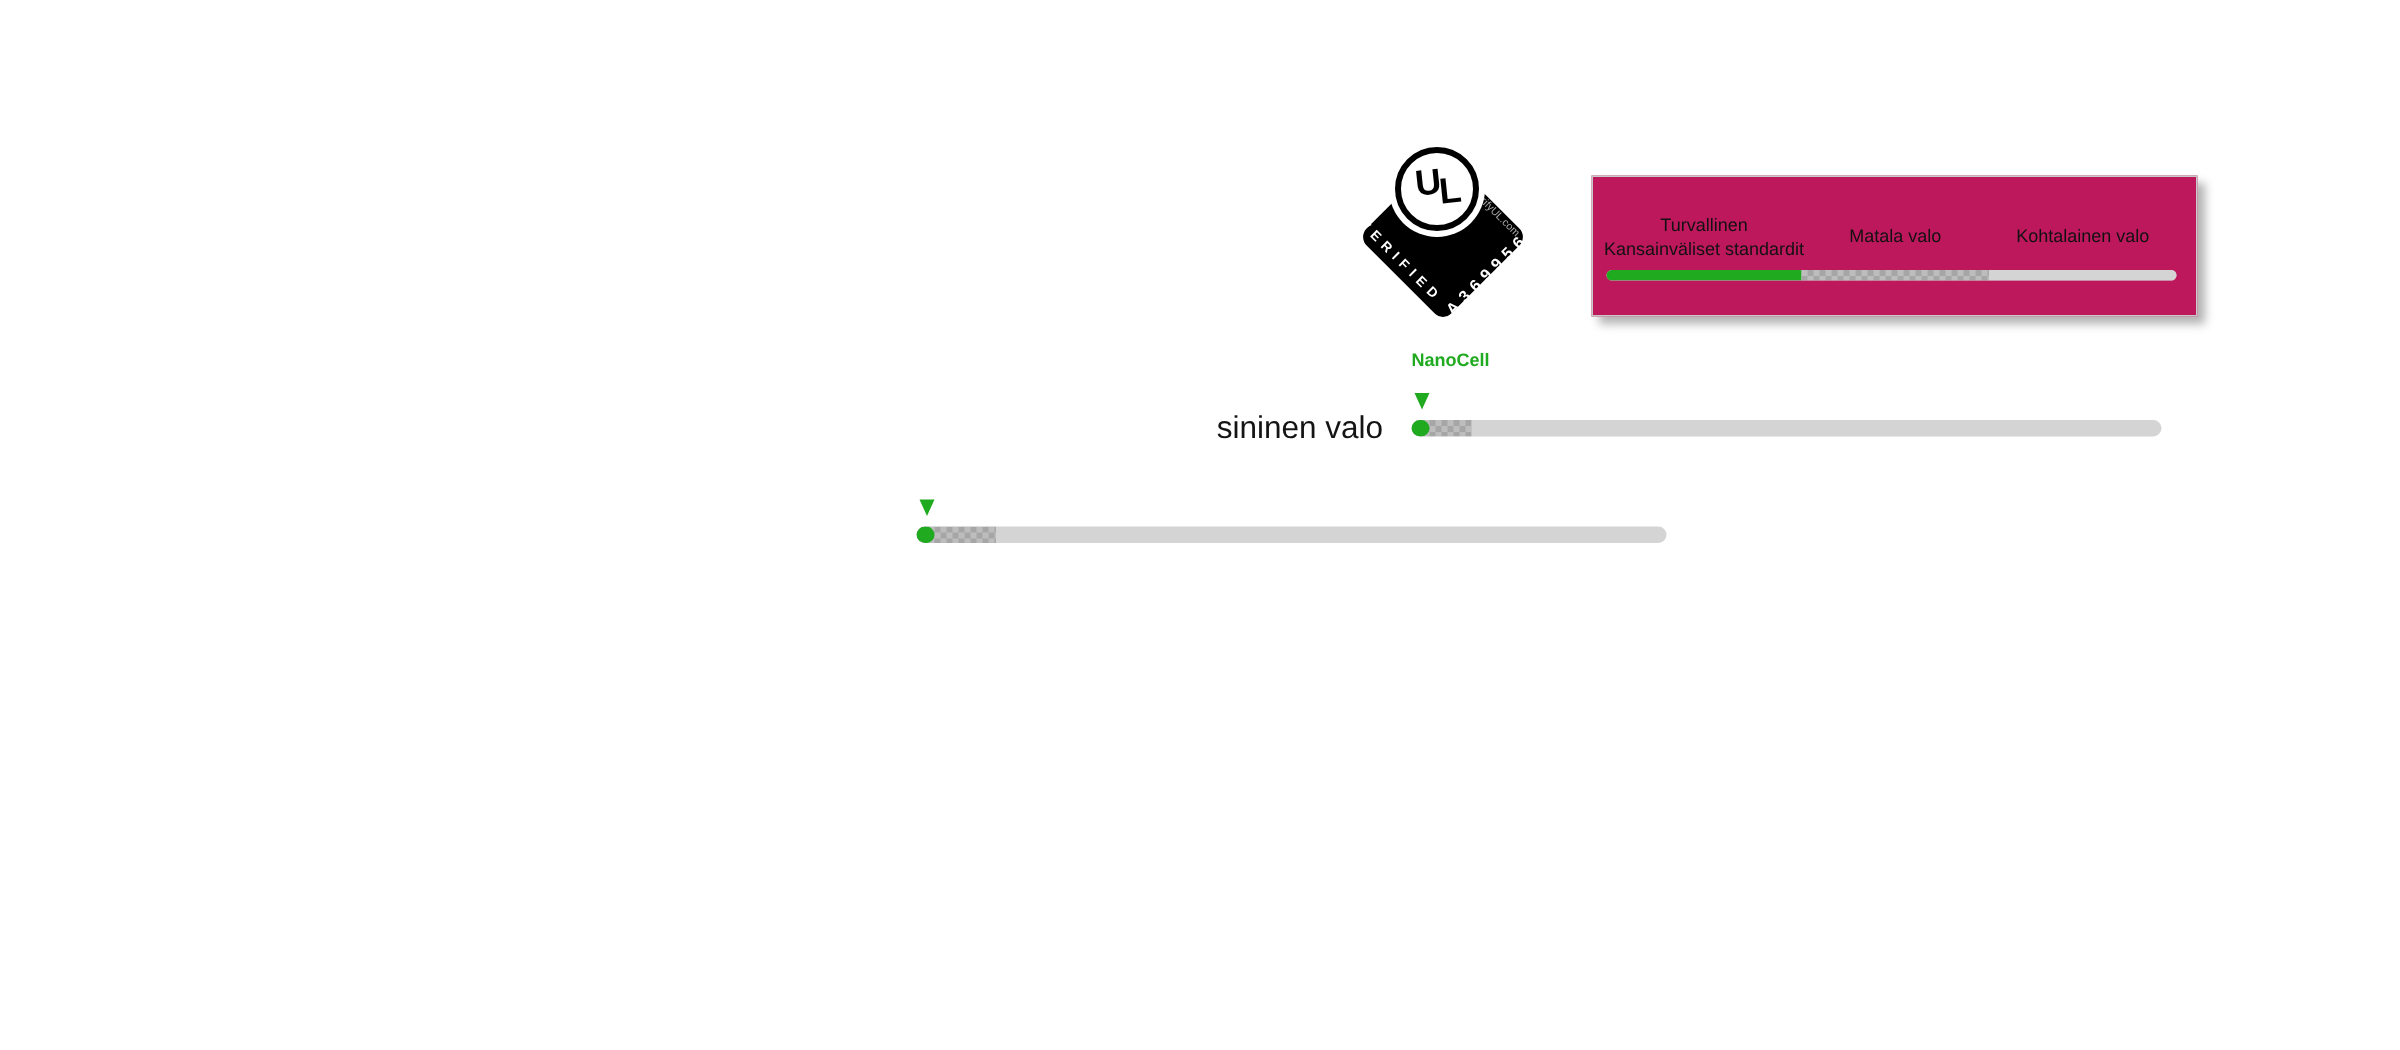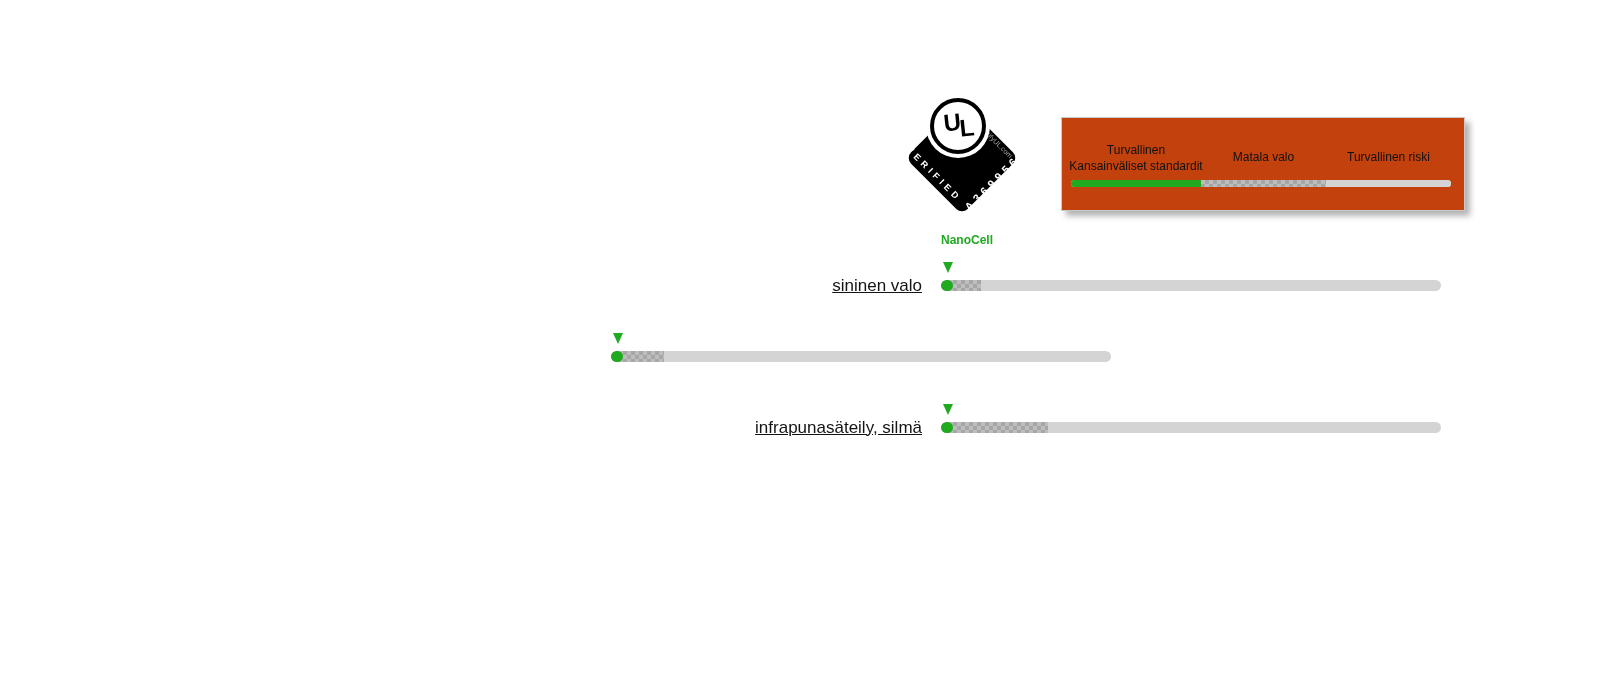--- a/index.html
+++ b/index.html
@@ -24,39 +24,39 @@
   .ul-txt .u{position:relative;top:-4px;}
   .ul-txt .l{position:relative;top:3px;}
   .ul-verified{position:absolute;left:0px;top:74px;width:74px;text-align:center;
     transform:rotate(45deg);color:#fff;font-size:9px;font-weight:700;letter-spacing:4px;}
   .ul-serial{position:absolute;left:57px;top:82px;width:76px;text-align:center;
     transform:rotate(-45deg);color:#fff;font-size:11px;font-weight:700;letter-spacing:4px;}
   .ul-url{position:absolute;left:69px;top:44px;width:62px;text-align:center;
     transform:rotate(45deg);color:#aaa;font-size:7px;}
 
   
-  .legend{position:absolute;left:1061px;top:117px;width:404px;height:94px;background:#c2410c;
+  .legend{position:absolute;left:1061px;top:117px;width:404px;height:94px;background:#be185d;
     border:1px solid #c9c9c9;box-shadow:5px 5px 6px rgba(0,0,0,0.30);}
   .legend-bar{position:absolute;left:9px;top:62px;width:380px;height:7px;border-radius:4px;
     overflow:hidden;display:flex;background:var(--track);}
   .legend-seg{height:100%;}
   .legend-seg.green{background:var(--green);}
   .legend-seg.checkered{background:conic-gradient(var(--check-a) 0 25%,var(--check-b) 25% 50%,var(--check-a) 50% 75%,var(--check-b) 75%);background-size:8px 8px;}
   .legend-seg.light{background:var(--track);}
   .legend-label{position:absolute;transform:translateX(-50%);text-align:center;
     white-space:nowrap;font-size:12px;line-height:16px;color:#111;}
 
   
   .nanocell{position:absolute;left:877px;top:233px;width:180px;text-align:center;
     color:var(--green);font-weight:700;font-size:12px;}
 
   
   .rows{position:absolute;left:611px;top:250px;}
   .row{display:flex;align-items:center;height:71px;}
-  .row-label{width:330px;padding-right:19px;text-align:right;font-size:17px;color:#141414;text-decoration:underline;}
+  .row-label{width:330px;padding-right:19px;text-align:right;font-size:21px;color:#141414;}
   .bar-wrap{position:relative;width:500px;height:11px;}
   .marker{position:absolute;top:-18px;width:0;height:0;
     border-left:5px solid transparent;border-right:5px solid transparent;
     border-top:11px solid var(--green);}
   .bar{position:relative;width:500px;height:11px;border-radius:6px;overflow:hidden;
     background:var(--track);}
   .seg-check{position:absolute;left:0;top:0;bottom:0;
     background:conic-gradient(var(--check-a) 0 25%,var(--check-b) 25% 50%,var(--check-a) 50% 75%,var(--check-b) 75%);background-size:8px 8px;}
   .seg-green{position:absolute;left:0;top:0;bottom:0;background:var(--green);border-radius:6px;}
 </style>
@@ -80,21 +80,21 @@
       <div class="legend-seg light" style="width: 125px;"></div>
     </div>
 <div class="legend-label" style="left: 74px; top: 24px;">
       <div>Turvallinen</div>
       <div>Kansainväliset standardit</div>
     </div>
     <div class="legend-label" style="left: 201.5px; top: 31px;">
       <div>Matala valo</div>
     </div>
     <div class="legend-label" style="left: 326.5px; top: 31px;">
-      <div>Turvallinen riski</div>
+      <div>Kohtalainen valo</div>
     </div>
   </div>
 
 <div class="nanocell">NanoCell</div>
 
 <div class="rows" id="rows">
     <div class="row">
       <div class="row-label">sininen valo</div>
       <div class="bar-wrap">
         <div class="marker" style="left: 2px;"></div>
@@ -106,23 +106,13 @@
     </div>
     <div class="row">
       <div class="bar-wrap">
         <div class="marker" style="left: 2px;"></div>
         <div class="bar" style="width: 500px;">
           <div class="seg-check" style="width: 53px;"></div>
           <div class="seg-green" style="width: 12px;"></div>
         </div>
       </div>
     </div>
-    <div class="row">
-      <div class="row-label">infrapunasäteily, silmä</div>
-      <div class="bar-wrap">
-        <div class="marker" style="left: 2px;"></div>
-        <div class="bar" style="width: 500px;">
-          <div class="seg-check" style="width: 107px;"></div>
-          <div class="seg-green" style="width: 12px;"></div>
-        </div>
-      </div>
-    </div>
   </div>
 
 </body></html>

